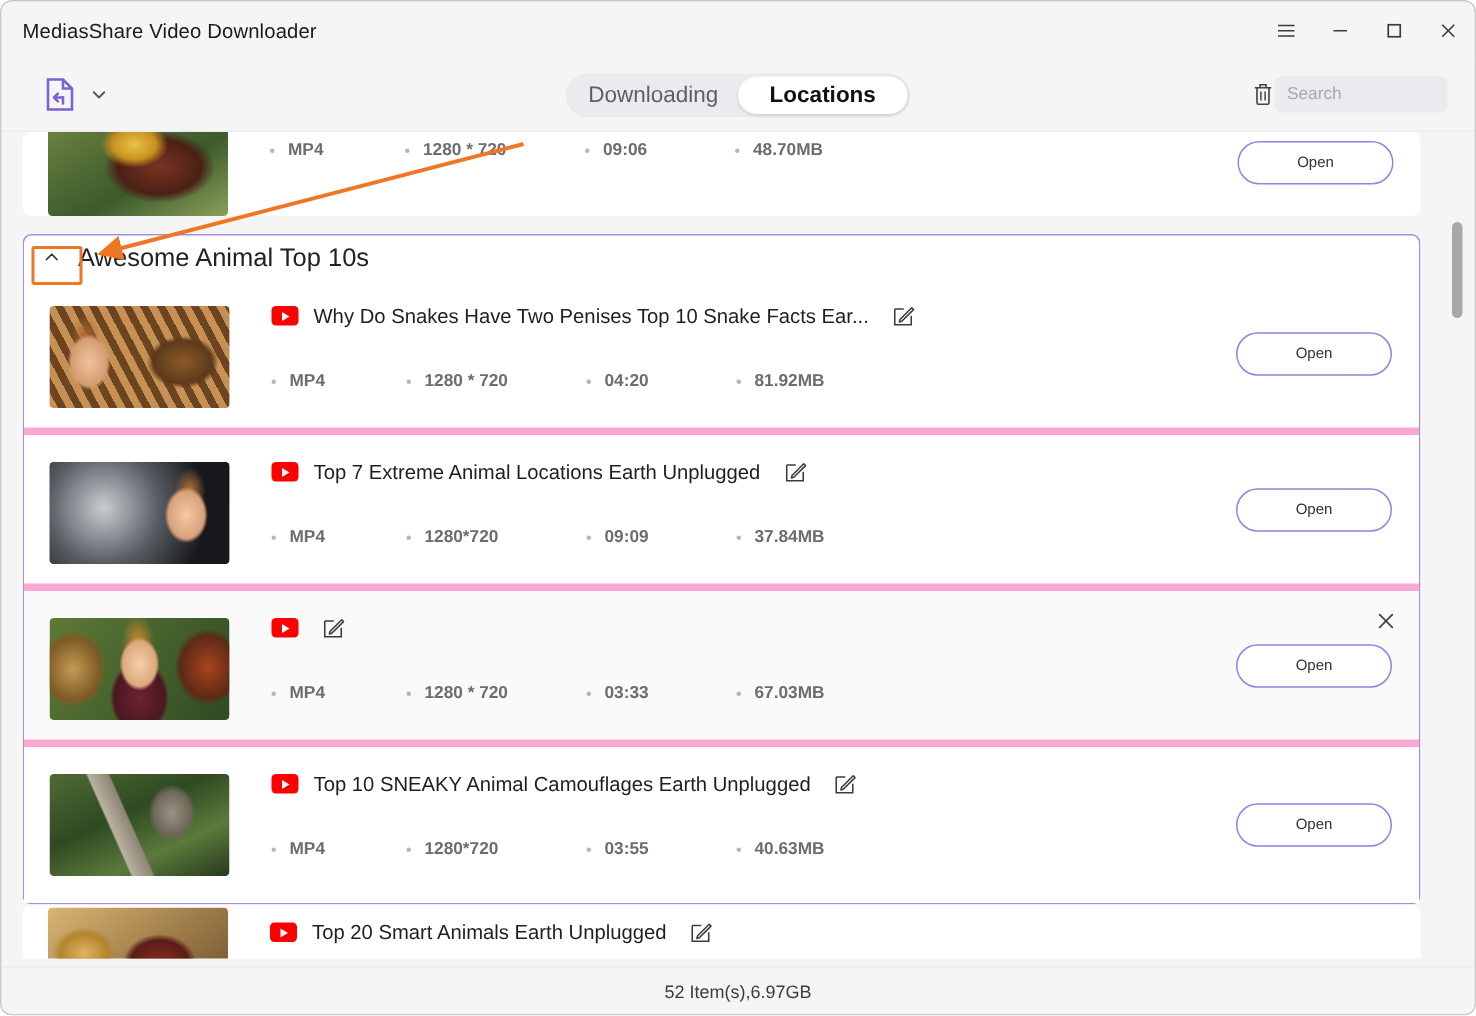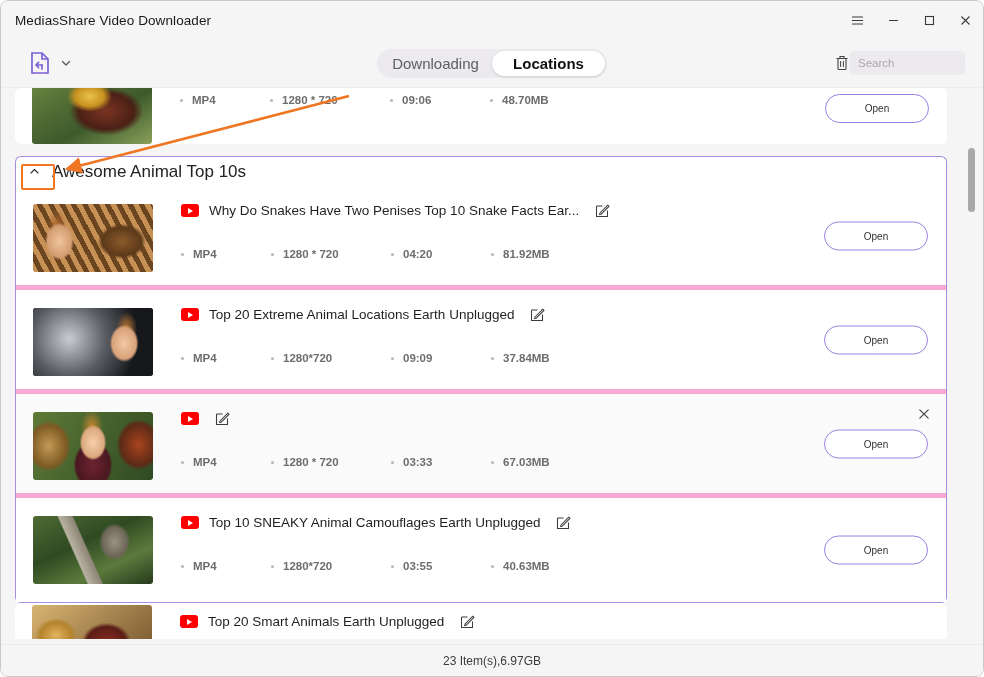--- a/index.html
+++ b/index.html
@@ -515,21 +515,21 @@
           </div>
           <button class="open-btn">Open</button>
         </div>
 
         <div class="vrow">
           <div class="thumb">
               <div class="t-cave"></div>
             </div>
           <div class="vtitle">
             <span class="yt-badge"></span>
-            <span class="title-text">Top 20 Extreme Animal Locations  Earth Unplugged</span>
+            <span class="title-text">Top 7 Extreme Animal Locations  Earth Unplugged</span>
             <span class="edit-icon">
               <svg width="15" height="15" viewBox="0 0 15 15">
                   <path d="M1.5 3 h6 M1.5 3 v10.5 h11 v-6" fill="none" stroke="currentColor" stroke-width="1.05"></path>
                   <path d="M5 10 L12.8 2.2 l1.2 1.2 L6.2 11.2 L4.6 11.6 Z" fill="none" stroke="currentColor" stroke-width="1.05" stroke-linejoin="round"></path>
                 </svg>
             </span>
           </div>
           <div class="meta-line">
             <span class="meta-item" style="width:90px">
                 <i class="meta-dot"></i>
@@ -647,21 +647,21 @@
       </div>
 
     </div>
 
     <div class="scrollbar">
       <div class="scroll-thumb" style="top:60px;height:64px"></div>
     </div>
   </div>
 
   <div class="footer">
-    <span>23 Item(s),6.97GB</span>
+    <span>52 Item(s),6.97GB</span>
   </div>
 
   <div class="annot">
     <svg width="984" height="677" style="position:absolute;left:0;top:0">
       <defs>
         <marker id="ah" markerWidth="7" markerHeight="7" refX="5.6" refY="3.2" orient="auto">
           <path d="M0,0 L6.5,3.2 L0,6.4 z" fill="#ef7622"></path>
         </marker>
       </defs>
       <line x1="348" y1="95" x2="66" y2="168" stroke="#ef7622" stroke-width="2.6" marker-end="url(#ah)"></line>

